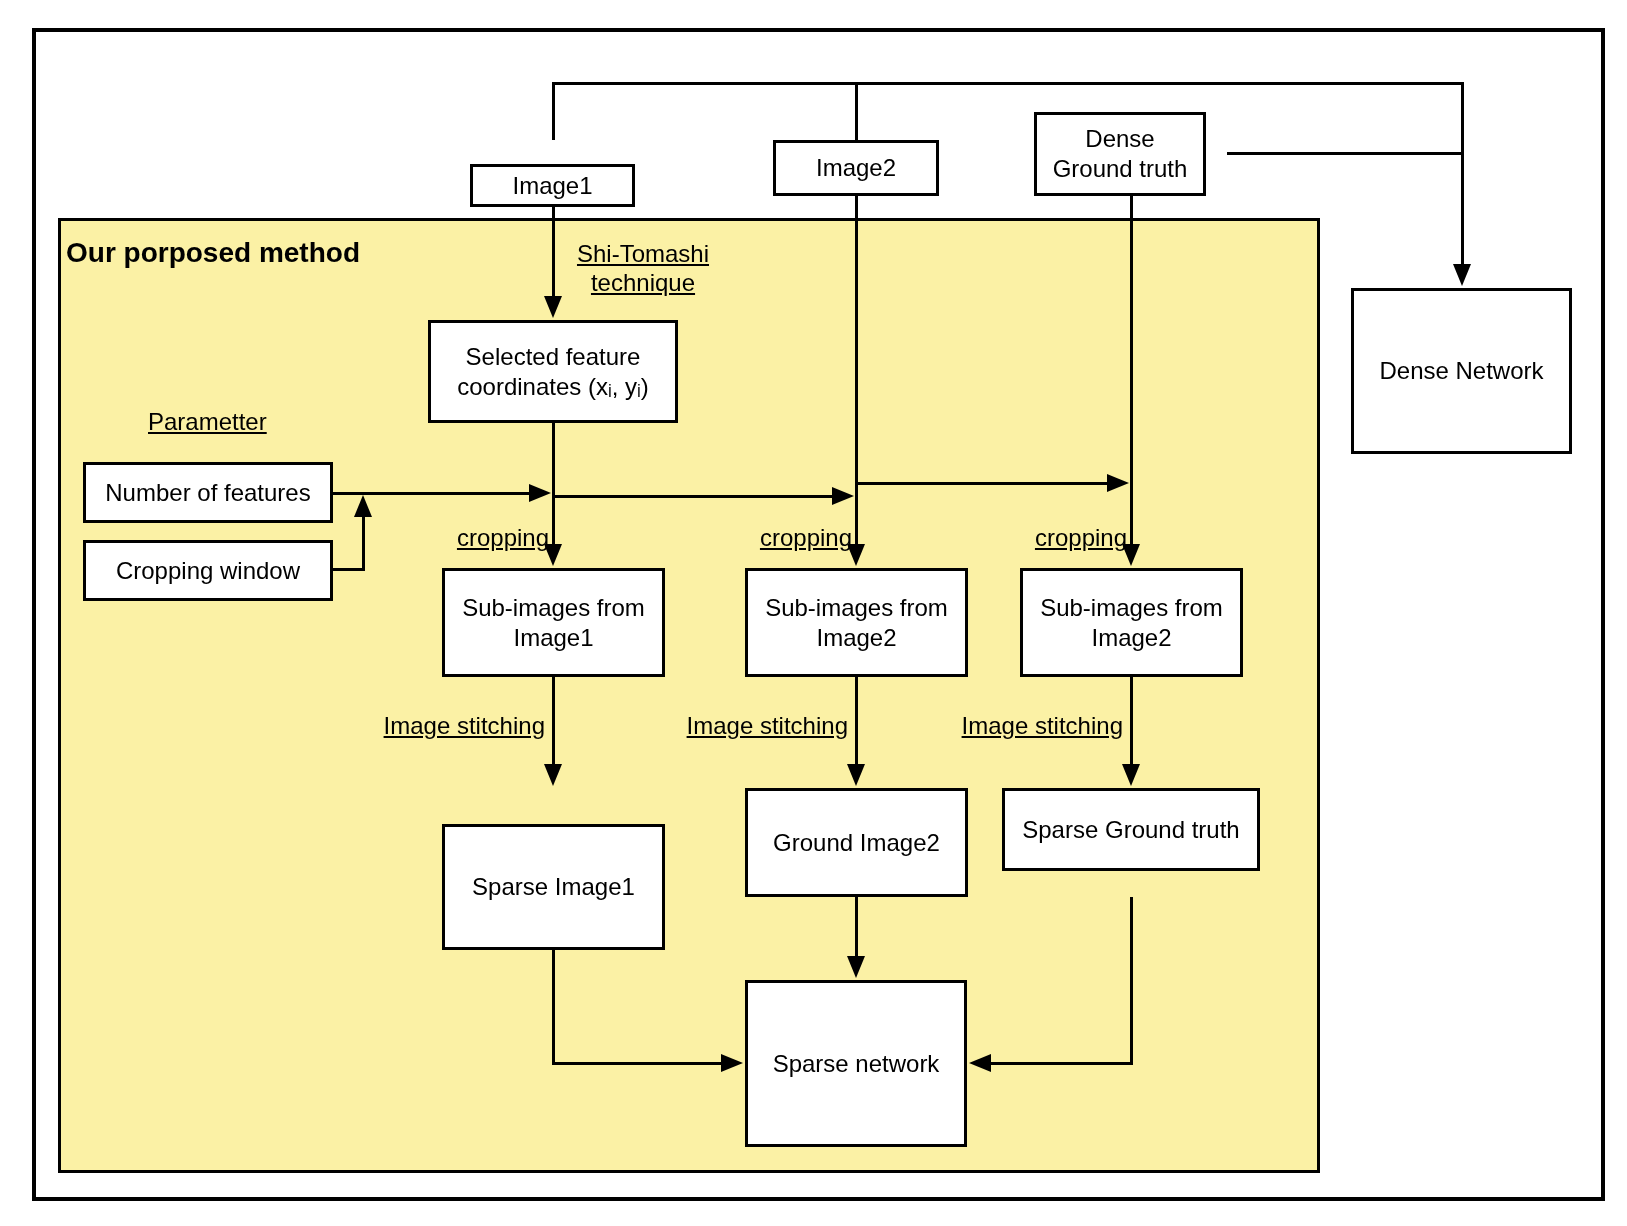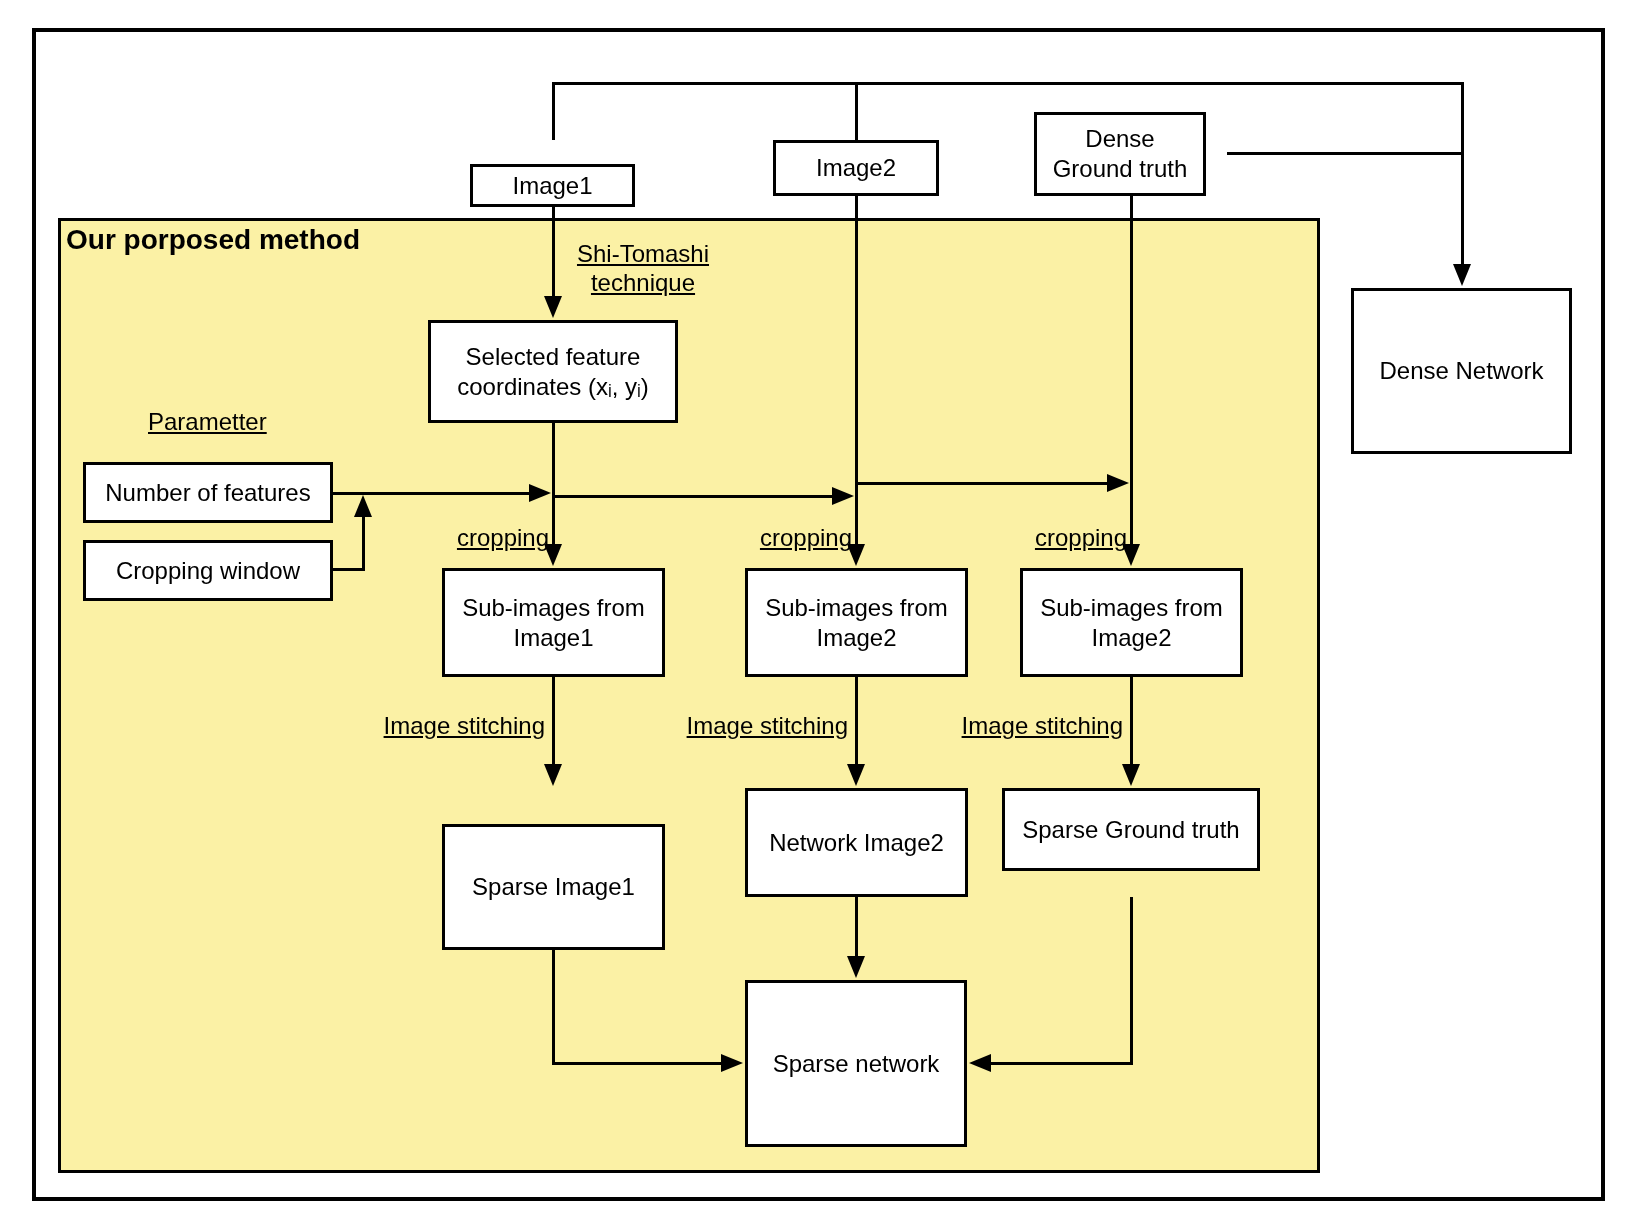--- a/index.html
+++ b/index.html
@@ -10,21 +10,21 @@
   .frame{position:absolute;border:4px solid #000;background:#fff;}
   .region{position:absolute;border:3px solid #000;background:#FBF1A5;}
   .box{
     position:absolute;background:#ffffff;border:3px solid #000;
     display:flex;align-items:center;justify-content:center;
     text-align:center;font-size:24px;line-height:1.25;box-sizing:border-box;
   }
   .lbl{position:absolute;font-size:24px;line-height:1.2;white-space:nowrap;text-decoration:underline;}
   .lbl.wrap{white-space:normal;text-align:center;}
   .lbl.right{text-align:right;}
-  .title{position:absolute;font-size:28px;font-weight:bold;}
+  .title{position:absolute;font-size:28px;font-weight:bold;margin-top:13px;}
   .hline,.vline{position:absolute;background:#000;}
   .hline{height:3px;}
   .vline{width:3px;}
   .ar{position:absolute;width:0;height:0;}
   .ar-d{border-left:9px solid transparent;border-right:9px solid transparent;border-top:22px solid #000;}
   .ar-u{border-left:9px solid transparent;border-right:9px solid transparent;border-bottom:22px solid #000;}
   .ar-r{border-top:9px solid transparent;border-bottom:9px solid transparent;border-left:22px solid #000;}
   .ar-l{border-top:9px solid transparent;border-bottom:9px solid transparent;border-right:22px solid #000;}
   .twoline span{display:block;}
 </style>
@@ -128,21 +128,21 @@
 
   <div class="box" style="left:1020px;top:568px;width:223px;height:109px;padding:0 16px;">
     <span>Sub-images from Image2</span>
   </div>
 
   <div class="box" style="left:442px;top:824px;width:223px;height:126px;">
     <span>Sparse Image1</span>
   </div>
 
   <div class="box" style="left:745px;top:788px;width:223px;height:109px;">
-    <span>Network Image2</span>
+    <span>Ground Image2</span>
   </div>
 
   <div class="box" style="left:1002px;top:788px;width:258px;height:83px;">
     <span>Sparse Ground truth</span>
   </div>
 
   <div class="box" style="left:745px;top:980px;width:222px;height:167px;">
     <span>Sparse network</span>
   </div>
 

